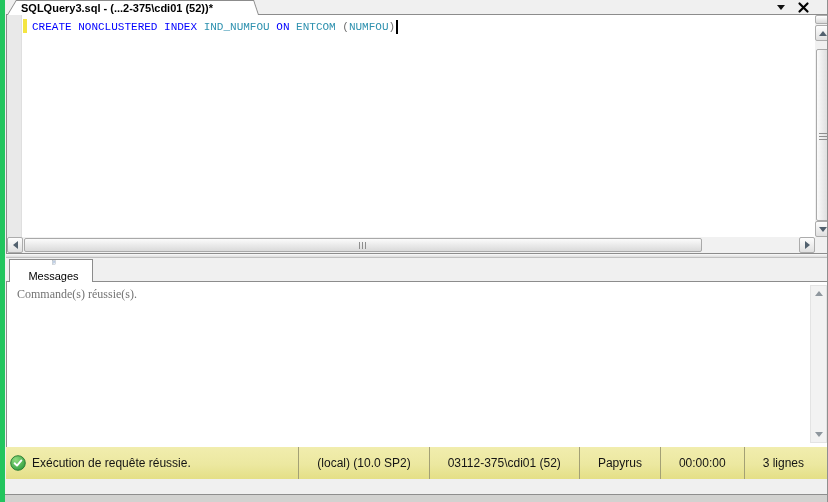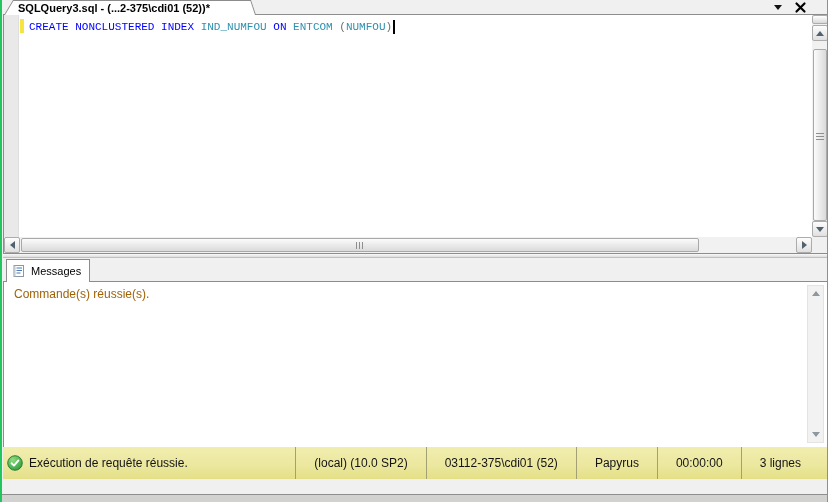--- a/index.html
+++ b/index.html
@@ -1,21 +1,21 @@
 <!DOCTYPE html>
 <html><head>
 <meta charset="utf-8">
 <style>
   * { margin:0; padding:0; box-sizing:border-box; }
   html,body { background:#EFEFEF; }
   #root {
     position:relative; width:828px; height:502px;
     background:#F0F0F0; overflow:hidden;
     font-family:"Liberation Sans", sans-serif;
-    border-left:2px solid #22c55e; border-right:1px solid #8F8F8F;
+    border-left:5px solid #22c55e; border-right:1px solid #8F8F8F;
   }
 
   
   .tabstrip { position:absolute; left:0; top:0; width:828px; height:15px; background:#F0F0F0; }
   .doc-tab { position:absolute; left:2px; top:0; width:252px; height:15px; z-index:3;
     clip-path:polygon(0 100%, 9px 0, calc(100% - 5px) 0, 100% 100%); background:#8C8C8C; }
   .doc-tab-inner { position:absolute; left:1px; top:1px; right:1px; bottom:0; background:#FFFFFF;
     clip-path:polygon(0 100%, 8.4px 0, calc(100% - 4.6px) 0, 100% 100%);
     font-size:11px; font-weight:bold; color:#000; line-height:14px; padding-left:13px;
     white-space:nowrap; overflow:hidden; }
@@ -59,25 +59,25 @@
   .hgrip { width:9px; height:7px; background:repeating-linear-gradient(90deg,#8E8E8E 0 1px,transparent 1px 3px); }
   .ed-corner { position:absolute; right:0; bottom:0; width:16px; height:16px; background:#F0F0F0; }
 
   
   .splitter { position:absolute; left:1px; top:254px; width:826px; height:4px;
     background:linear-gradient(#FAFAFA,#DCDCDC); border-bottom:1px solid #C0C0C0; }
 
   
   .msg-tab { position:absolute; left:4px; top:259px; width:84px; height:23px; z-index:2;
     background:#FFFFFF; border:1px solid #8C8C8C; border-bottom:none;
-    display:flex; align-items:center; gap:5px; padding-left:5px; font-size:11px; color:#000; }
+    display:flex; align-items:center; gap:5px; padding-left:5px; font-size:11px; color:#000;flex-direction:column; }
   .msg-pane { position:absolute; left:1px; top:281px; width:826px; height:189px;
     background:#FFFFFF; border:1px solid #8C8C8C; }
   .msg-text { position:absolute; left:10px; top:5px;
-    font-family:Liberation Sans, sans-serif; font-size:12px; color:#a16207; white-space:pre; }
+    font-family:Liberation Serif, serif; font-size:12px; color:#737373; white-space:pre; }
   .msg-vscroll { position:absolute; right:4px; top:3px; width:17px; height:158px;
     background:#F2F2F2; border:1px solid #E3E3E3; }
   .msg-vscroll .cap { position:absolute; left:0; right:0; height:15px; display:flex; align-items:center; justify-content:center; }
   .msg-hscroll { position:absolute; left:2px; bottom:2px; right:24px; height:15px;
     background:#F2F2F2; border:1px solid #E3E3E3; }
   .msg-hscroll .cap { position:absolute; top:0; bottom:0; width:15px; display:flex; align-items:center; justify-content:center; }
 
   
   .statusbar { position:absolute; left:1px; top:447px; width:826px; height:32px;
     background:linear-gradient(#F1EDAE 0%, #ECE8A0 55%, #E4DF86 100%);

